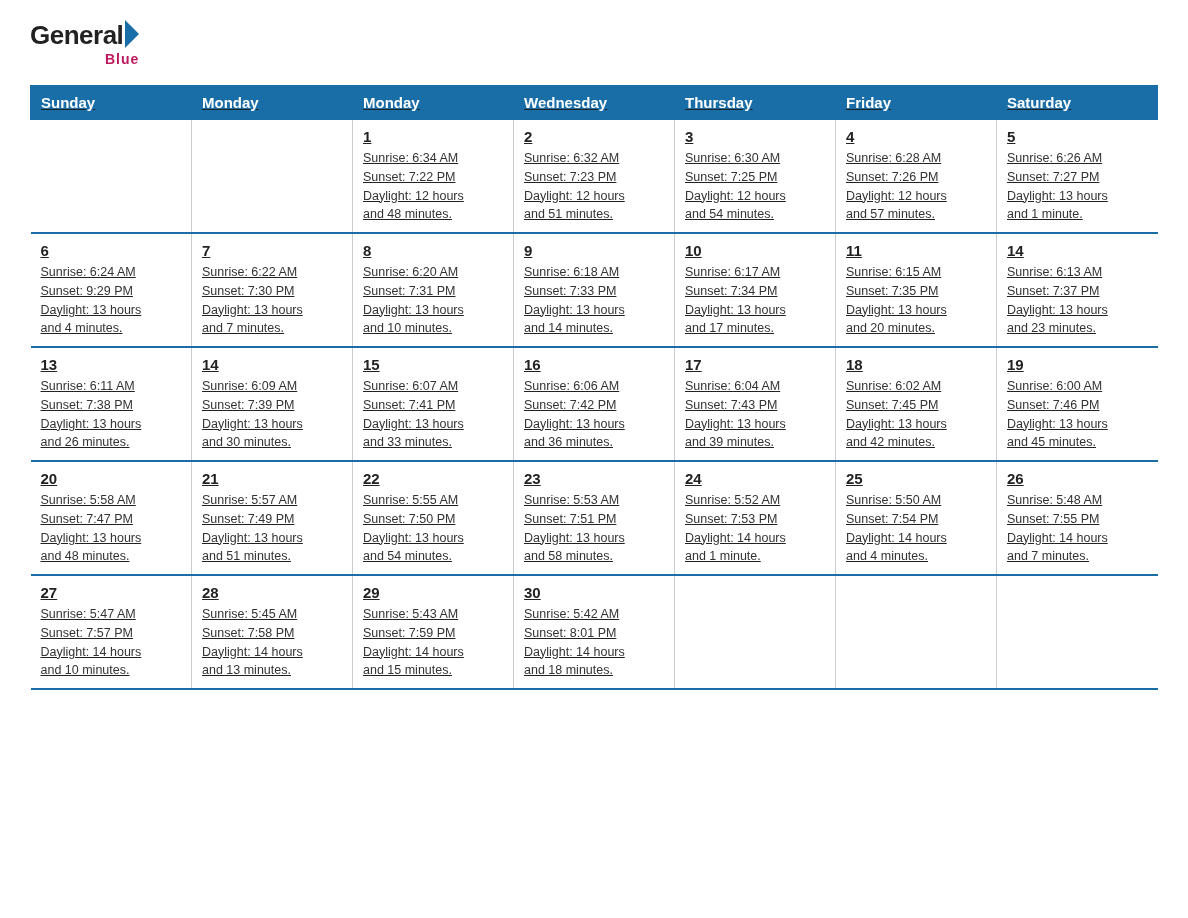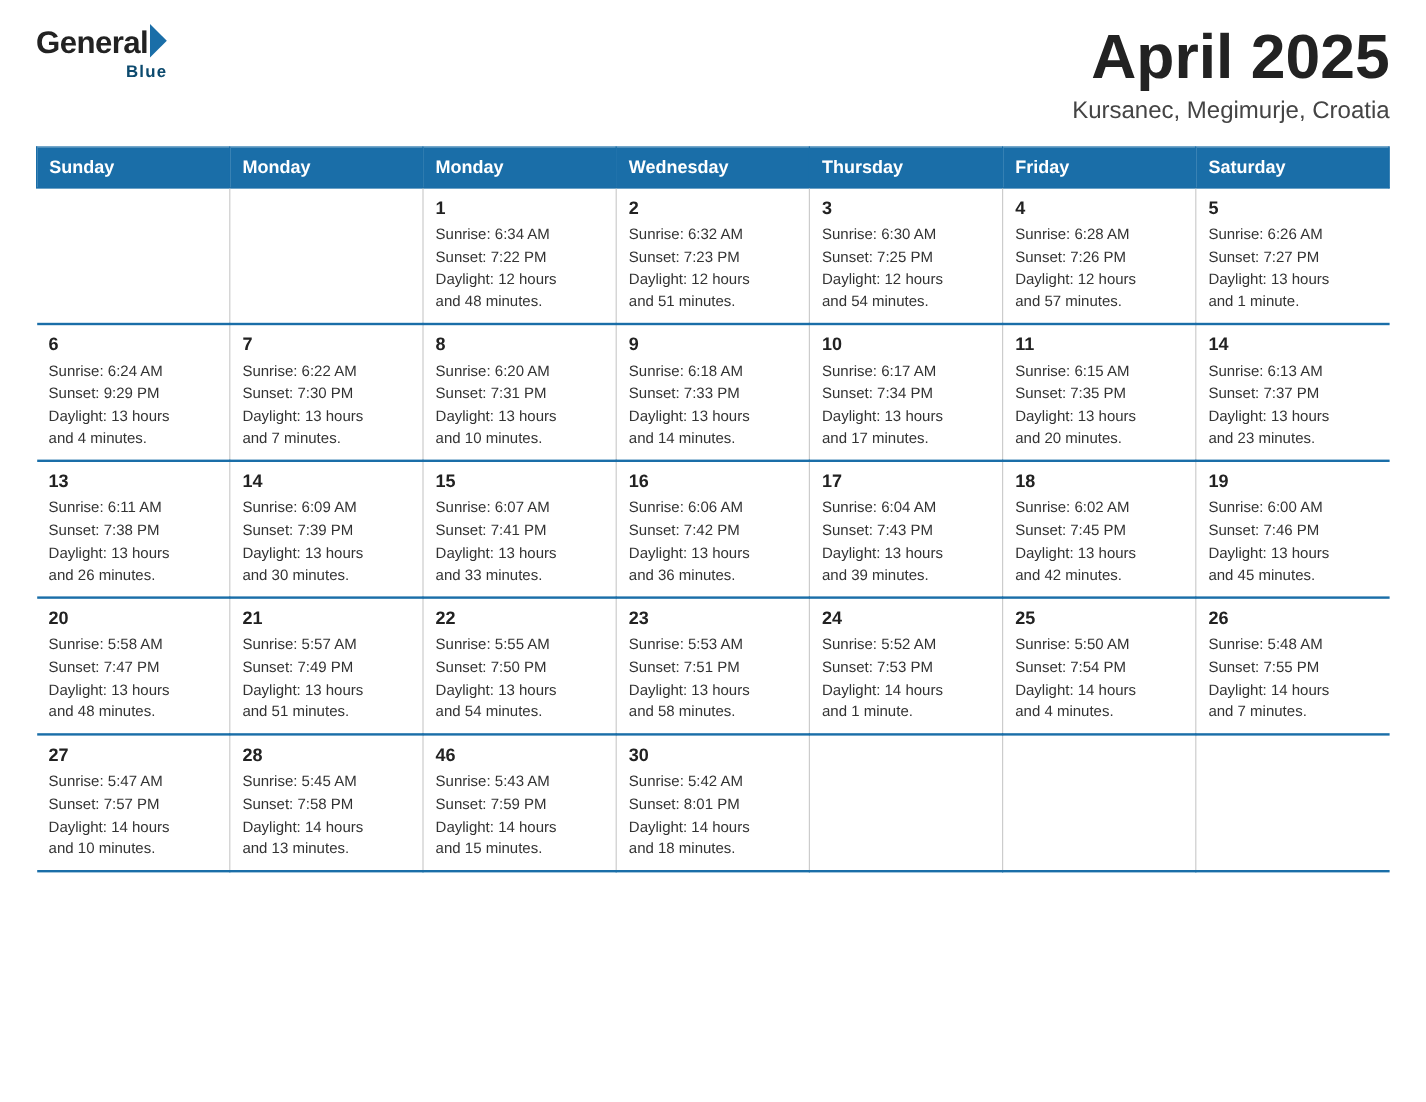--- a/index.html
+++ b/index.html
@@ -36,21 +36,21 @@
       width: 0;
       height: 0;
       border-left: 14px solid #1a6ea8;
       border-top: 14px solid transparent;
       border-bottom: 14px solid transparent;
       margin-left: 2px;
       margin-top: -4px;
     }
     .logo-bottom {
       font-size: 14px;
-      color: #0c4a6e;
+      color: #be185d;
       font-weight: bold;
       margin-left: 2px;
       letter-spacing: 1px;
     }
     .title-block {
       text-align: right;
     }
     .month-year {
       font-size: 52px;
       font-weight: bold;
@@ -58,20 +58,21 @@
       line-height: 1.1;
     }
     .location {
       font-size: 20px;
       color: #444;
       margin-top: 4px;
     }
     table {
       width: 100%;
       border-collapse: collapse;
+      text-decoration: underline;
     }
     thead tr th {
       background-color: #1a6ea8;
       color: #fff;
       font-size: 15px;
       font-weight: bold;
       padding: 8px 10px;
       text-align: left;
       border: 1px solid #1a6ea8;
     }
@@ -104,24 +105,20 @@
 </head>
 <body>
 
 <div class="header">
   <div class="logo">
     <div class="logo-top">
       <span class="logo-general">General</span>
       <div class="logo-triangle"></div>
     </div>
     <span class="logo-bottom">Blue</span>
-  </div>
-  <div class="title-block">
-    <div class="month-year">April 2025</div>
-    <div class="location">Kursanec, Megimurje, Croatia</div>
   </div>
 </div>
 
 <table>
   <thead>
     <tr>
     <th>Sunday</th>
         <th>Monday</th>
         <th>Monday</th>
         <th>Wednesday</th>
@@ -332,21 +329,21 @@
 and 10 minutes.</div>
         </td>
         <td>
           <div class="day-number">28</div>
           <div class="day-info" style="white-space: pre-line;">Sunrise: 5:45 AM
 Sunset: 7:58 PM
 Daylight: 14 hours
 and 13 minutes.</div>
         </td>
         <td>
-          <div class="day-number">46</div>
+          <div class="day-number">29</div>
           <div class="day-info" style="white-space: pre-line;">Sunrise: 5:43 AM
 Sunset: 7:59 PM
 Daylight: 14 hours
 and 15 minutes.</div>
         </td>
         <td>
           <div class="day-number">30</div>
           <div class="day-info" style="white-space: pre-line;">Sunrise: 5:42 AM
 Sunset: 8:01 PM
 Daylight: 14 hours

